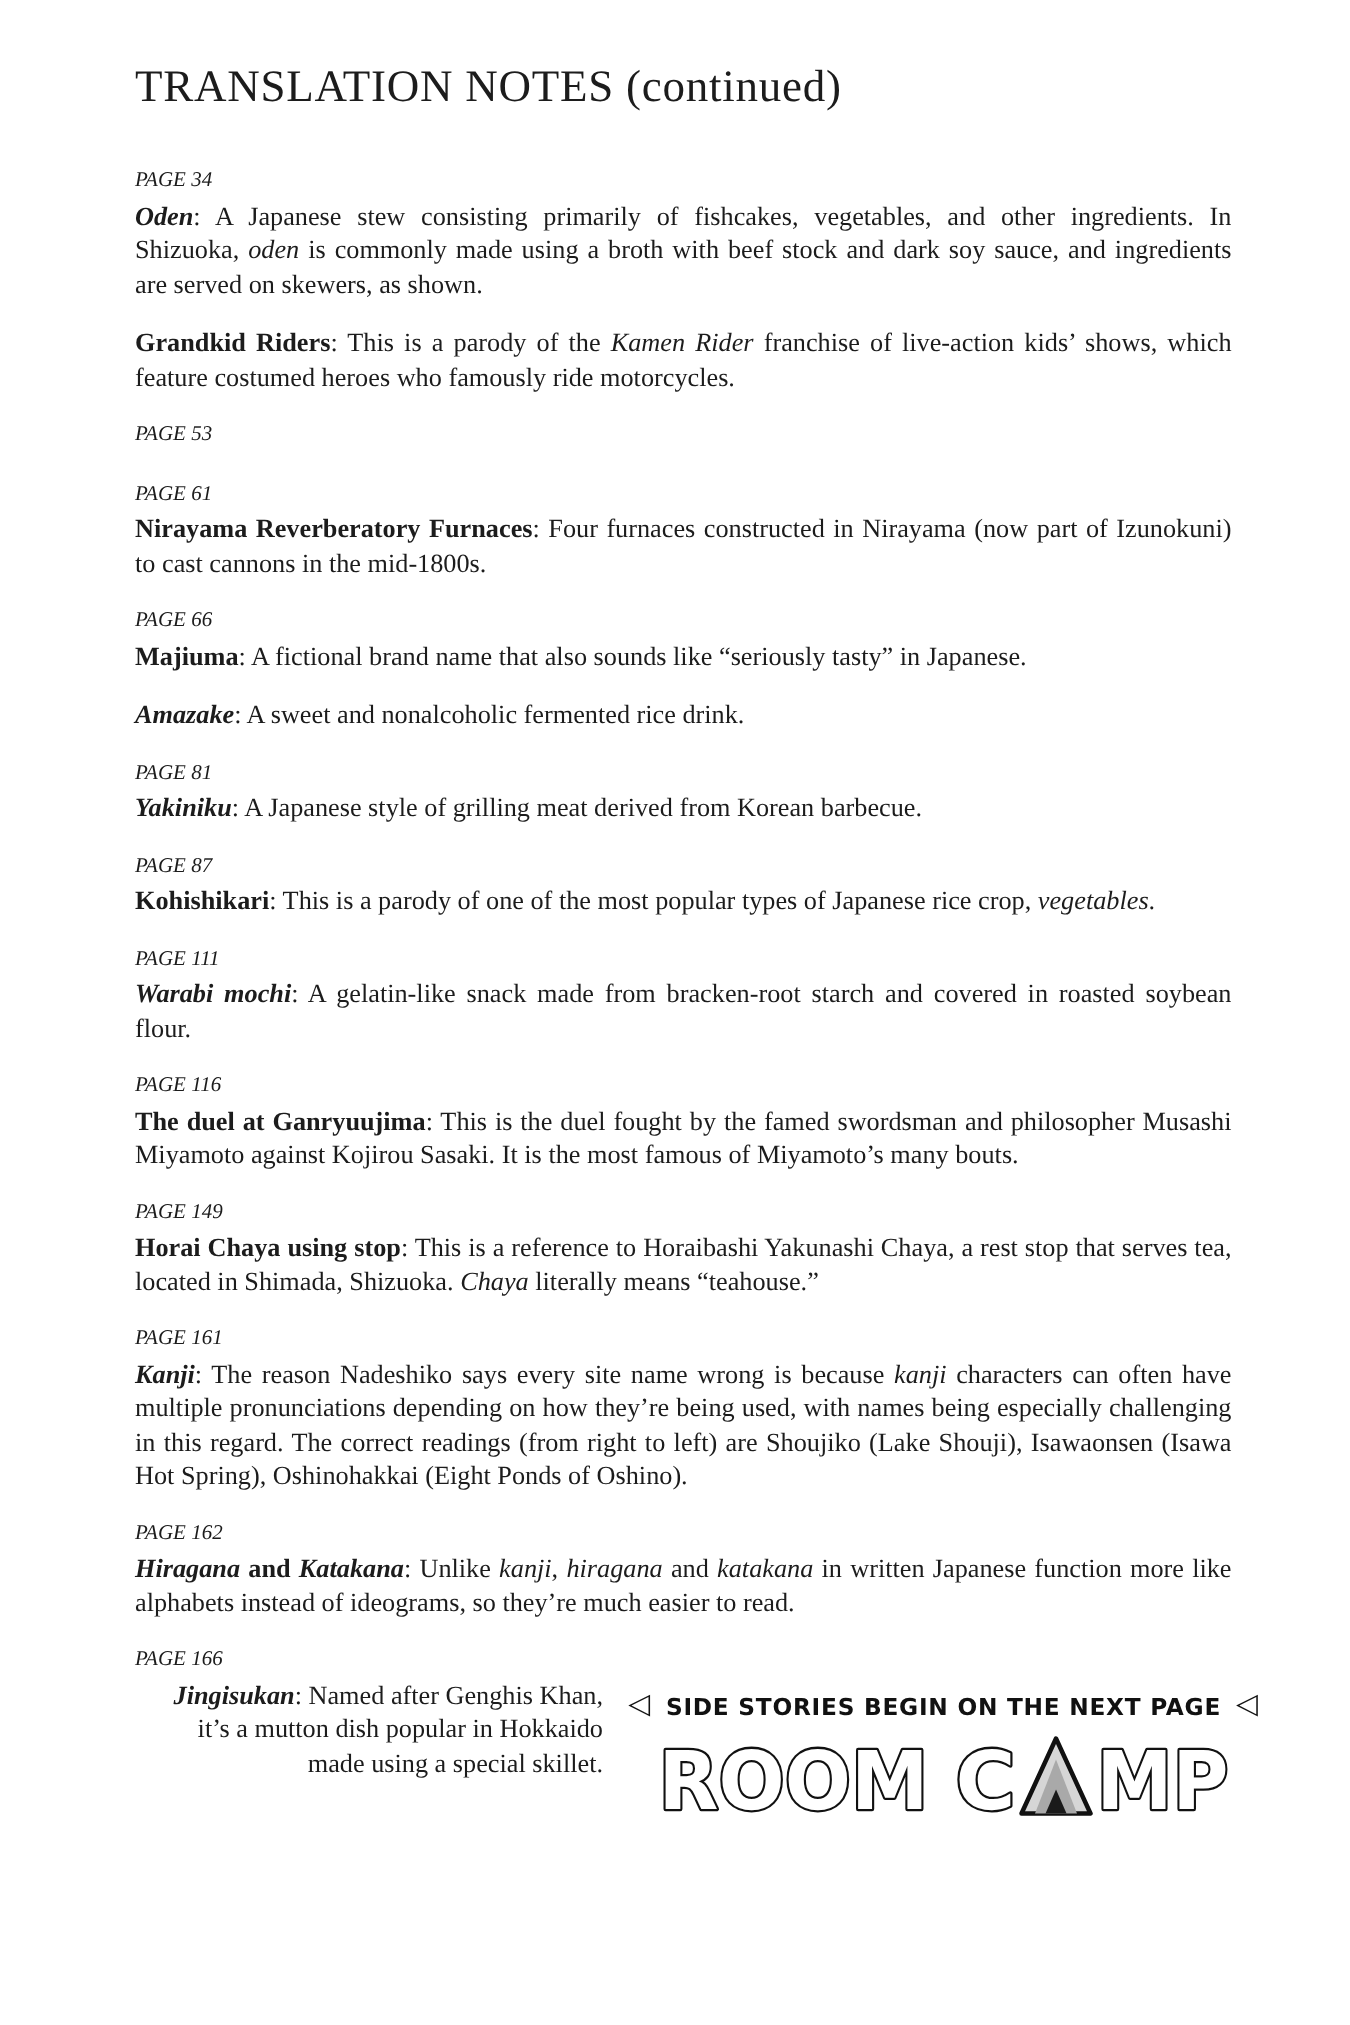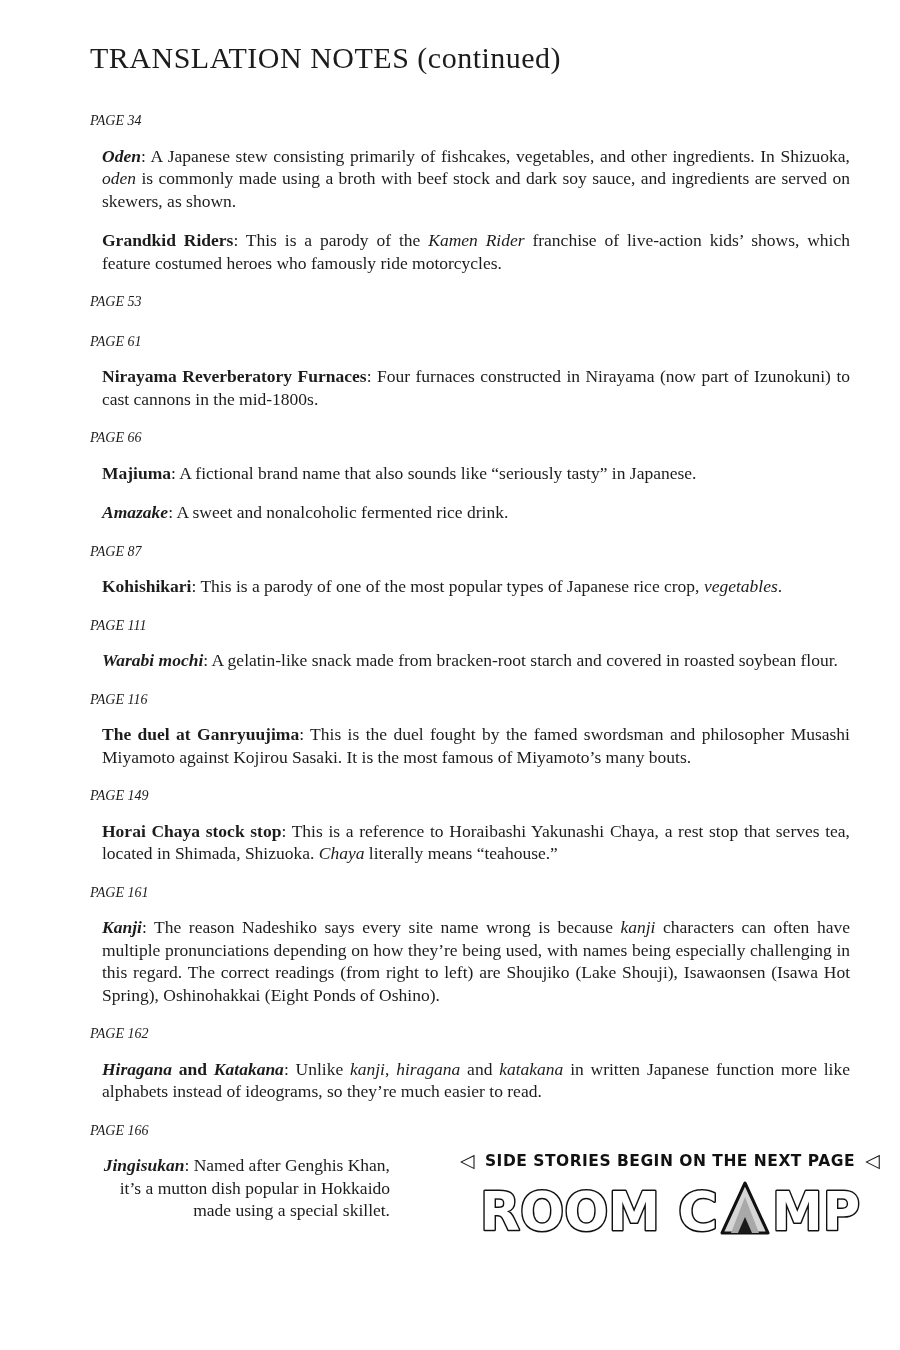--- a/index.html
+++ b/index.html
@@ -8,37 +8,37 @@
     height: 1350px;
     background: #ffffff;
     color: #1c1c1c;
     font-family: "Liberation Serif", "DejaVu Serif", serif;
     overflow: hidden;
   }
   .page {
     box-sizing: border-box;
     width: 900px;
     height: 1350px;
-    padding: 40px 38px 0 90px;
+    padding: 40px 79px 0 90px;
   }
   .page-title {
     font-size: 30px;
     font-weight: 400;
     line-height: 36px;
     margin: 0 0 34px 0;
     letter-spacing: 0.5px;
   }
   .note { margin: 0 0 17px 0; }
   .page-label {
     font-style: italic;
     font-size: 14px;
     line-height: 22.5px;
   }
   .note-text {
-    margin: 12px;
+    margin: 0;
     font-size: 17.5px;
     line-height: 22.5px;
     text-align: justify;
   }
   .note-text .b { font-weight: bold; }
   .note-text .i { font-style: italic; }
   .bottom-row {
     display: flex;
     align-items: flex-start;
   }
@@ -100,34 +100,38 @@
         <p class="note-text"><span class="b">Nirayama Reverberatory Furnaces</span><span>: Four furnaces constructed in Nirayama (now part of Izunokuni) to cast cannons in the mid-1800s.</span></p>
       </section>
       <section class="note">
         <div class="page-label">PAGE 66</div>
         <p class="note-text"><span class="b">Majiuma</span><span>: A fictional brand name that also sounds like “seriously tasty” in Japanese.</span></p>
       </section>
       <section class="note">
         <p class="note-text"><span class="b i">Amazake</span><span>: A sweet and nonalcoholic fermented rice drink.</span></p>
       </section>
       <section class="note">
+        <div class="page-label">PAGE 81</div>
+        <p class="note-text"><span class="b i">Yakiniku</span><span>: A Japanese style of grilling meat derived from Korean barbecue.</span></p>
+      </section>
+      <section class="note">
         <div class="page-label">PAGE 87</div>
         <p class="note-text"><span class="b">Kohishikari</span><span>: This is a parody of one of the most popular types of Japanese rice crop, </span><span class="i">vegetables</span><span>.</span></p>
       </section>
       <section class="note">
         <div class="page-label">PAGE 111</div>
         <p class="note-text"><span class="b i">Warabi mochi</span><span>: A gelatin-like snack made from bracken-root starch and covered in roasted soybean flour.</span></p>
       </section>
       <section class="note">
         <div class="page-label">PAGE 116</div>
         <p class="note-text"><span class="b">The duel at Ganryuujima</span><span>: This is the duel fought by the famed swordsman and philosopher Musashi Miyamoto against Kojirou Sasaki. It is the most famous of Miyamoto’s many bouts.</span></p>
       </section>
       <section class="note">
         <div class="page-label">PAGE 149</div>
-        <p class="note-text"><span class="b">Horai Chaya stock stop</span><span>: This is a reference to Horaibashi Yakunashi Chaya, a rest stop that serves tea, located in Shimada, Shizuoka. </span><span class="i">Chaya</span><span> literally means “teahouse.”</span></p>
+        <p class="note-text"><span class="b">Horai Chaya using stop</span><span>: This is a reference to Horaibashi Yakunashi Chaya, a rest stop that serves tea, located in Shimada, Shizuoka. </span><span class="i">Chaya</span><span> literally means “teahouse.”</span></p>
       </section>
       <section class="note">
         <div class="page-label">PAGE 161</div>
         <p class="note-text"><span class="b i">Kanji</span><span>: The reason Nadeshiko says every site name wrong is because </span><span class="i">kanji</span><span> characters can often have multiple pronunciations depending on how they’re being used, with names being especially challenging in this regard. The correct readings (from right to left) are Shoujiko (Lake Shouji), Isawaonsen (Isawa Hot Spring), Oshinohakkai (Eight Ponds of Oshino).</span></p>
       </section>
       <section class="note">
         <div class="page-label">PAGE 162</div>
         <p class="note-text"><span class="b i">Hiragana</span><span class="b"> and </span><span class="b i">Katakana</span><span>: Unlike </span><span class="i">kanji</span><span>, </span><span class="i">hiragana</span><span> and </span><span class="i">katakana</span><span> in written Japanese function more like alphabets instead of ideograms, so they’re much easier to read.</span></p>
       </section>
     </div>

